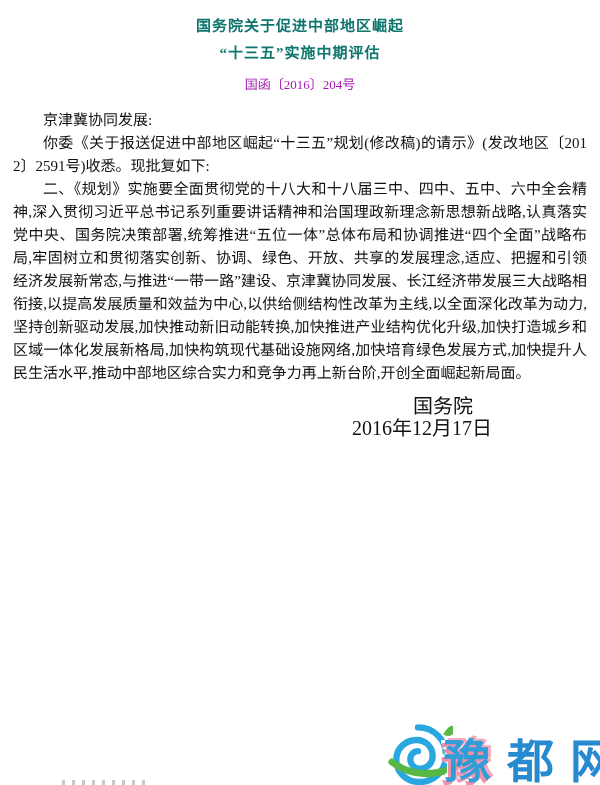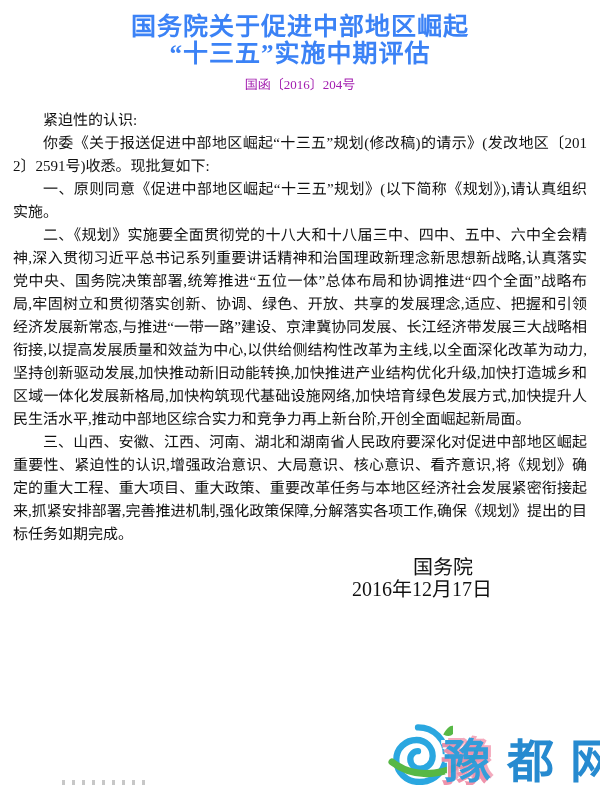--- a/index.html
+++ b/index.html
@@ -7,24 +7,24 @@
     position: relative;
     width: 600px;
     height: 785px;
     background: #ffffff;
     overflow: hidden;
     font-family: "Liberation Serif", "DejaVu Serif", serif;
     color: #111111;
   }
   .doc-header { text-align: center; padding-top: 13px; }
   .doc-title {
-    font-size: 25px;
+    font-size: 15px;
     font-weight: bold;
     line-height: 27px;
-    color: #3b82f6;
+    color: #0f766e;
     letter-spacing: 1px;
   }
   .doc-number {
     font-size: 13px;
     margin-top: 7px;
     color: #a21caf;
   }
   .doc-body {
     padding: 0 13px;
     margin-top: 16px;
@@ -78,25 +78,23 @@
 
 <div class="page">
 
   <div class="doc-header">
     <div class="doc-title">国务院关于促进中部地区崛起</div>
     <div class="doc-title">“十三五”实施中期评估</div>
     <div class="doc-number">国函〔2016〕204号</div>
   </div>
 
   <div class="doc-body">
-    <p class="salutation">紧迫性的认识:</p>
+    <p class="salutation">京津冀协同发展:</p>
     <p>你委《关于报送促进中部地区崛起“十三五”规划(修改稿)的请示》(发改地区〔2012〕2591号)收悉。现批复如下:</p>
-    <p>一、原则同意《促进中部地区崛起“十三五”规划》(以下简称《规划》),请认真组织实施。</p>
     <p>二、《规划》实施要全面贯彻党的十八大和十八届三中、四中、五中、六中全会精神,深入贯彻习近平总书记系列重要讲话精神和治国理政新理念新思想新战略,认真落实党中央、国务院决策部署,统筹推进“五位一体”总体布局和协调推进“四个全面”战略布局,牢固树立和贯彻落实创新、协调、绿色、开放、共享的发展理念,适应、把握和引领经济发展新常态,与推进“一带一路”建设、京津冀协同发展、长江经济带发展三大战略相衔接,以提高发展质量和效益为中心,以供给侧结构性改革为主线,以全面深化改革为动力,坚持创新驱动发展,加快推动新旧动能转换,加快推进产业结构优化升级,加快打造城乡和区域一体化发展新格局,加快构筑现代基础设施网络,加快培育绿色发展方式,加快提升人民生活水平,推动中部地区综合实力和竞争力再上新台阶,开创全面崛起新局面。</p>
-    <p>三、山西、安徽、江西、河南、湖北和湖南省人民政府要深化对促进中部地区崛起重要性、紧迫性的认识,增强政治意识、大局意识、核心意识、看齐意识,将《规划》确定的重大工程、重大项目、重大政策、重要改革任务与本地区经济社会发展紧密衔接起来,抓紧安排部署,完善推进机制,强化政策保障,分解落实各项工作,确保《规划》提出的目标任务如期完成。</p>
 
     <div class="signature-block">
       <div class="signature-line">国务院</div>
       <div class="date-line">2016年12月17日</div>
     </div>
   </div>
 
   <div class="watermark wm-spiral">
     <svg width="70" height="70" viewBox="0 0 100 100" aria-hidden="true">
       <circle cx="50" cy="52" r="40" fill="#ffffff" fill-opacity="0.85" stroke="none"></circle>

